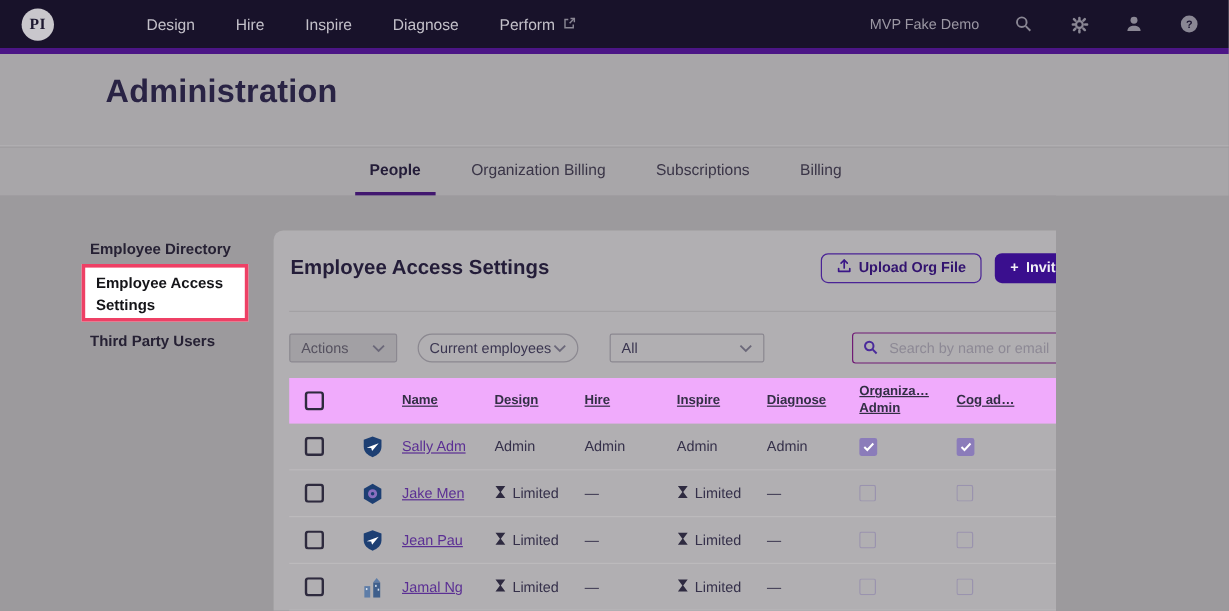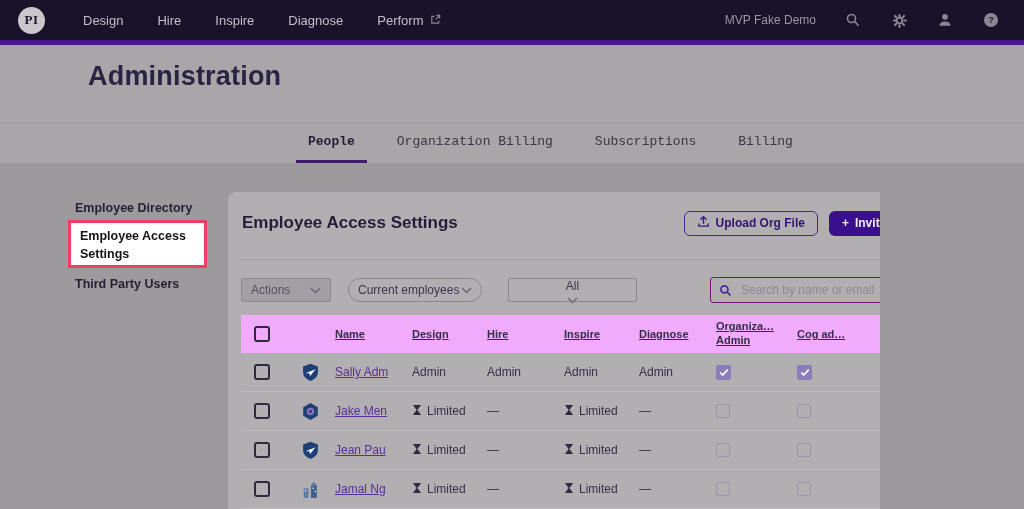--- a/index.html
+++ b/index.html
@@ -1,42 +1,42 @@
 <!DOCTYPE html>
 <html><head>
 <meta charset="utf-8">
 <style>
   * { margin:0; padding:0; box-sizing:border-box; }
   html,body { width:1024px; height:509px; overflow:hidden; font-family:"Liberation Sans", sans-serif; }
   body { position:relative; background:#9c9a9d; }
 
   
   .topnav { position:absolute; left:0; top:0; width:1024px; height:40px; background:#18122a;
-            display:flex; align-items:center; padding:0 18px; }
+            display:flex; align-items:center; padding:0 18px;gap:39px; }
   .logo-circle { width:27px; height:27px; border-radius:50%; background:#c9c7cc; color:#1d1830;
                  display:flex; align-items:center; justify-content:center;
                  font-family:"Liberation Serif", serif; font-weight:bold; font-size:13px; letter-spacing:0.5px; }
   .nav-links { display:flex; align-items:center; gap:34px; margin-left:38px; }
   .nav-link { color:#c3c0c9; font-size:13px; font-weight:500; cursor:pointer; display:flex; align-items:center; gap:6px; }
   .nav-right { margin-left:auto; display:flex; align-items:center; gap:16px; }
   .org-label { color:#9b97a3; font-size:12px; margin-right:6px; }
   .plans-btn { display:flex; align-items:center; gap:7px; border:1px solid #7a7685; border-radius:15px;
                height:26px; padding:0 13px; color:#d6d3da; font-size:12px; font-weight:bold; background:transparent; cursor:pointer; }
   .nav-icon { width:30px; height:30px; display:flex; align-items:center; justify-content:center; cursor:pointer; }
 
   
   .stripe { position:absolute; left:0; top:40px; width:1024px; height:5px; background:#4b1586; }
 
   
   .page-header { position:absolute; left:0; top:45px; width:1024px; height:77px; background:#a8a6a9;
                  border-bottom:1px solid #b2b0b3; }
   .page-title { position:absolute; left:88px; top:16px; font-size:27px; font-weight:bold; color:#292344; letter-spacing:0.2px; }
 
   
-  .tabsbar { position:absolute; left:0; top:123px; width:1024px; height:40px; background:#a8a6a9;font-family:Liberation Mono, monospace; }
+  .tabsbar { position:absolute; left:0; top:123px; width:1024px; height:40px; background:#a8a6a9; }
   .tabs { position:absolute; left:296px; top:0; height:40px; display:flex; gap:18px; }
   .tab { display:flex; align-items:center; padding:0 12px; font-size:13px; color:#3a3547; cursor:pointer;
          border-bottom:3px solid transparent; height:40px; }
   .tab.active { font-weight:bold; color:#241d39; border-bottom-color:#41176f; }
 
   
   .content { position:absolute; left:0; top:163px; width:880px; height:346px; background:#9c9a9d; overflow:hidden; }
 
   
   .side-item { position:absolute; left:75px; font-size:12.5px; font-weight:600; color:#262134; cursor:pointer; }
@@ -56,21 +56,21 @@
                border-radius:6px; background:#3a0f8e; color:#f2f0f6; font-size:12px; font-weight:bold; cursor:pointer; }
   .card-divider { position:absolute; top:67px; left:13px; right:25px; height:1px; background:#a3a1a4; }
 
   
   .filters { position:absolute; top:85px; left:13px; right:28px; height:25px; display:flex; align-items:center; }
   .select { display:flex; align-items:center; justify-content:space-between; height:24px; border:1px solid #8b8890;
             border-radius:2px; padding:0 9px; font-size:12px; color:#3a3550; cursor:pointer; background:transparent; }
   .select.disabled { background:#a2a0a4; color:#55515f; }
   .sel-actions { width:90px; }
   .sel-employees { width:134px; margin-left:17px;border-radius:12px; }
-  .sel-all { width:129px; margin-left:26px;flex-direction:column; }
+  .sel-all { width:129px; margin-left:26px; }
   .search-wrap { margin-left:auto; position:relative; width:222px; }
   .search-input { width:222px; height:26px; border:1px solid #701a75; border-radius:3px; background:transparent;
                   padding:0 8px 0 30px; font-size:12px; color:#3a3550; font-family:"Liberation Sans", sans-serif; }
   .search-input::placeholder { color:#8d8995; }
   .search-icon-in { position:absolute; left:9px; top:6px; }
 
   
   .table { position:absolute; top:123px; left:13px; width:694px; }
   .trow { display:grid; grid-template-columns:44px 50px 77px 75px 77px 75px 77px 81px 81px auto; align-items:center; }
   .thead { height:38px; background:#f0abfc; font-size:11px; font-weight:bold; color:#322e45;text-decoration:underline; }

